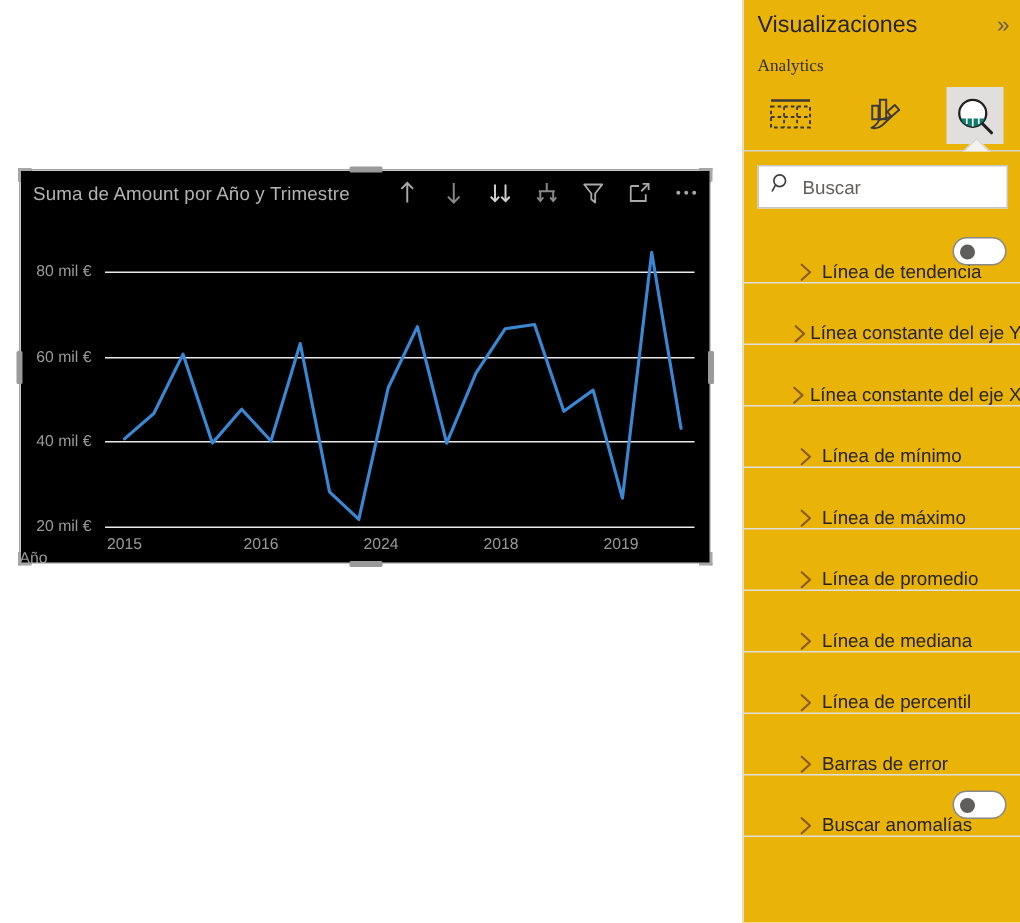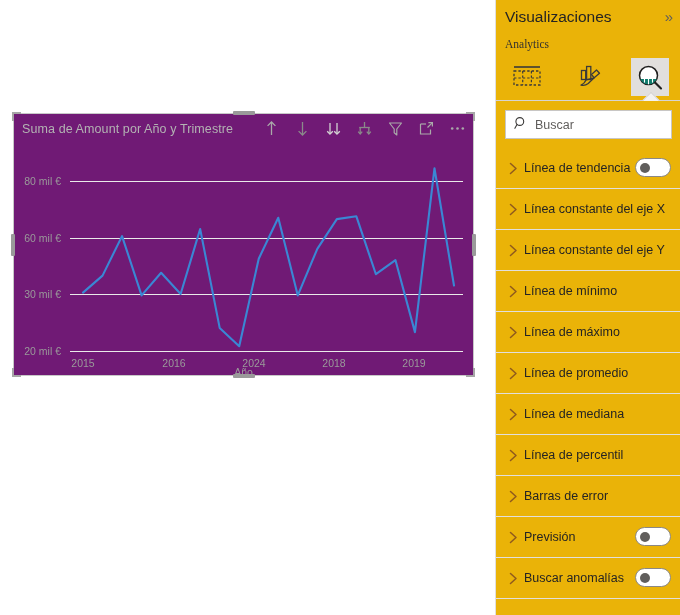--- a/index.html
+++ b/index.html
@@ -16,21 +16,21 @@
     position: absolute; left: 0; top: 0;
     width: 495px; height: 615px;
     background: #ffffff;
   }
 
   
   #visual {
     position: absolute;
     left: 13px; top: 113px;
     width: 461px; height: 263px;
-    background: #701a75;
+    background: #000000;
   }
   .sel-corner {
     position: absolute; width: 9px; height: 9px;
     border: 2px solid #a6a6a6;
     z-index: 6;
   }
   .sel-corner.tl { left: -1px; top: -1px; border-right: none; border-bottom: none; }
   .sel-corner.tr { right: -1px; top: -1px; border-left: none; border-bottom: none; }
   .sel-corner.bl { left: -1px; bottom: -1px; border-right: none; border-top: none; }
   .sel-corner.br { right: -1px; bottom: -1px; border-left: none; border-top: none; }
@@ -71,21 +71,21 @@
     position: absolute; right: 0; width: 48px; text-align: right;
     font-size: 10.5px; color: #9a9a9a; transform: translateY(-6px);
     white-space: nowrap;
   }
   .gridline { position: absolute; left: 57px; right: 11px; height: 1px; background: #eaeaea; }
   .xlab {
     position: absolute; font-size: 10.5px; color: #9a9a9a;
     transform: translateX(-50%); white-space: nowrap;
   }
   #xaxis-title {
-    position: absolute; left: 0; right: 0; bottom: 2px; text-align: center;
+    position: absolute; left: 0; right: 0; bottom: 2px; 
     font-size: 10.5px; color: #9a9a9a;
   }
   #series-svg { position: absolute; left: 0; top: 0; }
 
   
   #panel {
     position: absolute; left: 495px; top: 0;
     width: 185px; height: 615px;
     background: #eab308;
     border-left: 1px solid #e1dfdd;
@@ -143,22 +143,23 @@
     font-family: "Liberation Sans", sans-serif;
     font-size: 12.5px; color: #323130;
     width: 120px; margin-left: 7px; padding: 0;
   }
   #search-input::placeholder { color: #605e5c; opacity: 1; }
 
   #acc-list { position: absolute; left: 0; top: 148px; width: 185px; }
   .acc-item {
     position: relative; height: 41px;
     border-bottom: 1px solid #e1dfdd;
-    display: flex; align-items: center;
+    display: flex; align-items: flex-end;
     cursor: pointer;
+    padding-left: 24px;
   }
   .acc-chev {
     width: 22px; margin-left: 6px; display: flex;
     align-items: center; justify-content: center;
   }
   .acc-label {
     font-size: 12.5px; color: #252423; white-space: nowrap;
   }
   .acc-toggle {
     position: absolute; right: 10px; top: 50%; margin-top: -10px;
@@ -257,21 +258,21 @@
 
     <div id="plot">
 
       <div class="gridline" style="top:22px"></div>
       <div class="gridline" style="top:78.5px"></div>
       <div class="gridline" style="top:135px"></div>
       <div class="gridline" style="top:191.5px"></div>
 
       <div class="ylab" style="left:0;top:22px">80 mil €</div>
       <div class="ylab" style="left:0;top:78.5px">60 mil €</div>
-      <div class="ylab" style="left:0;top:135px">30 mil €</div>
+      <div class="ylab" style="left:0;top:135px">40 mil €</div>
       <div class="ylab" style="left:0;top:191.5px">20 mil €</div>
 
       <svg id="series-svg" width="461" height="221">
         <polyline id="series-path" fill="none" stroke="#3a87d4" stroke-width="2.1" stroke-linejoin="round" stroke-linecap="round" points="70.00,133.59 89.53,116.64 109.05,77.09 128.58,136.41 148.11,113.81 167.63,135.00 187.16,70.03 206.68,168.90 226.21,187.26 245.74,99.69 265.26,58.73 284.79,136.41 304.32,89.80 323.84,60.14 343.37,57.31 362.89,115.22 382.42,101.10 401.95,173.14 421.47,9.29 441.00,126.53"></polyline>
       </svg>
 
       <div class="xlab" style="left:70px;top:198px">2015</div>
       <div class="xlab" style="left:161px;top:198px">2016</div>
       <div class="xlab" style="left:241px;top:198px">2024</div>
       <div class="xlab" style="left:321px;top:198px">2018</div>
@@ -355,36 +356,36 @@
         </span>
         <span class="acc-label">Línea de tendencia</span>
         <span class="acc-toggle"></span>
       </div>
       <div class="acc-item">
         <span class="acc-chev">
           <svg width="11" height="13" viewBox="0 0 11 13">
             <path d="M2.5 1.5 L8 6.5 L2.5 11.5" fill="none" stroke="#8f5a1e" stroke-width="1.5" stroke-linecap="round" stroke-linejoin="round"></path>
           </svg>
         </span>
+        <span class="acc-label">Línea constante del eje Y</span>
+      </div>
+      <div class="acc-item">
+        <span class="acc-chev">
+          <svg width="11" height="13" viewBox="0 0 11 13">
+            <path d="M2.5 1.5 L8 6.5 L2.5 11.5" fill="none" stroke="#8f5a1e" stroke-width="1.5" stroke-linecap="round" stroke-linejoin="round"></path>
+          </svg>
+        </span>
         <span class="acc-label">Línea constante del eje X</span>
       </div>
       <div class="acc-item">
         <span class="acc-chev">
           <svg width="11" height="13" viewBox="0 0 11 13">
             <path d="M2.5 1.5 L8 6.5 L2.5 11.5" fill="none" stroke="#8f5a1e" stroke-width="1.5" stroke-linecap="round" stroke-linejoin="round"></path>
           </svg>
         </span>
-        <span class="acc-label">Línea constante del eje Y</span>
-      </div>
-      <div class="acc-item">
-        <span class="acc-chev">
-          <svg width="11" height="13" viewBox="0 0 11 13">
-            <path d="M2.5 1.5 L8 6.5 L2.5 11.5" fill="none" stroke="#8f5a1e" stroke-width="1.5" stroke-linecap="round" stroke-linejoin="round"></path>
-          </svg>
-        </span>
         <span class="acc-label">Línea de mínimo</span>
       </div>
       <div class="acc-item">
         <span class="acc-chev">
           <svg width="11" height="13" viewBox="0 0 11 13">
             <path d="M2.5 1.5 L8 6.5 L2.5 11.5" fill="none" stroke="#8f5a1e" stroke-width="1.5" stroke-linecap="round" stroke-linejoin="round"></path>
           </svg>
         </span>
         <span class="acc-label">Línea de máximo</span>
       </div>
@@ -412,29 +413,20 @@
         </span>
         <span class="acc-label">Línea de percentil</span>
       </div>
       <div class="acc-item">
         <span class="acc-chev">
           <svg width="11" height="13" viewBox="0 0 11 13">
             <path d="M2.5 1.5 L8 6.5 L2.5 11.5" fill="none" stroke="#8f5a1e" stroke-width="1.5" stroke-linecap="round" stroke-linejoin="round"></path>
           </svg>
         </span>
         <span class="acc-label">Barras de error</span>
-      </div>
-      <div class="acc-item">
-        <span class="acc-chev">
-          <svg width="11" height="13" viewBox="0 0 11 13">
-            <path d="M2.5 1.5 L8 6.5 L2.5 11.5" fill="none" stroke="#8f5a1e" stroke-width="1.5" stroke-linecap="round" stroke-linejoin="round"></path>
-          </svg>
-        </span>
-        <span class="acc-label">Previsión</span>
-        <span class="acc-toggle"></span>
       </div>
       <div class="acc-item">
         <span class="acc-chev">
           <svg width="11" height="13" viewBox="0 0 11 13">
             <path d="M2.5 1.5 L8 6.5 L2.5 11.5" fill="none" stroke="#8f5a1e" stroke-width="1.5" stroke-linecap="round" stroke-linejoin="round"></path>
           </svg>
         </span>
         <span class="acc-label">Buscar anomalías</span>
         <span class="acc-toggle"></span>
       </div>

